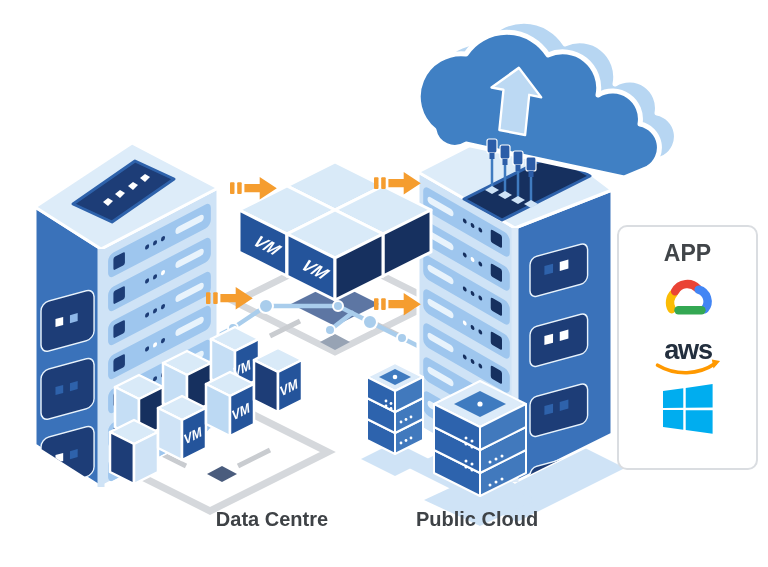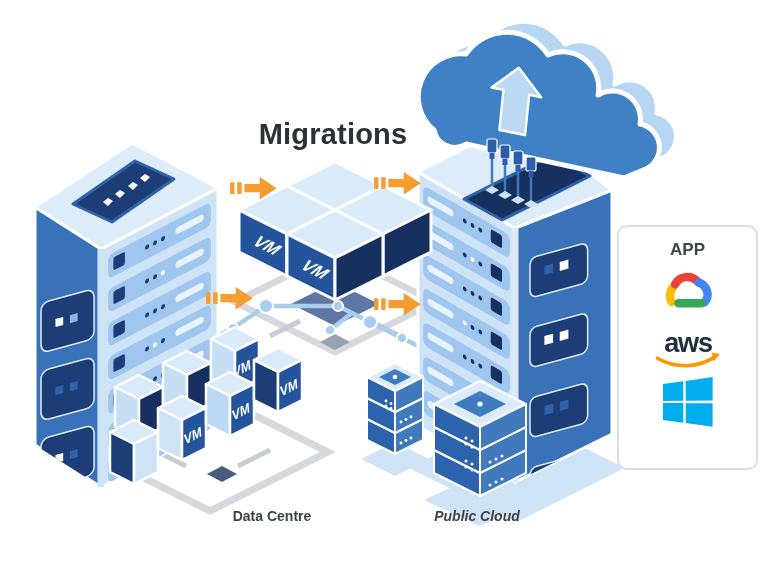--- a/index.html
+++ b/index.html
@@ -7,32 +7,32 @@
     position:relative;width:768px;height:567px;background:#ffffff;overflow:hidden;
     font-family:"Liberation Sans",sans-serif;
   }
   .scene{position:absolute;left:0;top:0;}
   .title{
     position:absolute;left:233px;top:118px;width:200px;text-align:center;
     font-size:29px;font-weight:bold;color:#2d3136;letter-spacing:0.2px;
   }
   .floor-label{
     position:absolute;top:508px;width:190px;text-align:center;
-    font-size:14px;font-weight:bold;color:#3e4246;
+    font-size:20px;font-weight:bold;color:#3e4246;
   }
   .floor-label.dc{left:177px;}
-  .floor-label.pc{left:382px;font-style:italic;}
+  .floor-label.pc{left:382px;}
   .app-panel{
     position:absolute;left:617px;top:225px;width:141px;height:245px;
     background:#fff;border:2px solid #dadde1;border-radius:10px;
     box-sizing:border-box;display:flex;flex-direction:column;align-items:center;
     padding-top:13px;
   }
   .app-panel .app-text{
-    font-size:17px;font-weight:bold;color:#414549;text-align:center;line-height:1.18;
+    font-size:23px;font-weight:bold;color:#414549;text-align:center;line-height:1.18;
   }
   .app-panel .logo{display:flex;justify-content:center;align-items:center;}
   .vm-text{
     font-family:"Liberation Sans",sans-serif;font-weight:bold;font-style:italic;
     fill:#ffffff;
   }
 </style>
 </head>
 <body>
 
@@ -453,21 +453,20 @@
   </g>
 
   <g fill="#f59d2f">
     <use href="#arrow-icon" transform="translate(230,176) scale(0.9)"></use>
     <use href="#arrow-icon" transform="translate(374,171) scale(0.9)"></use>
     <use href="#arrow-icon" transform="translate(206,286) scale(0.9)"></use>
     <use href="#arrow-icon" transform="translate(374,292) scale(0.9)"></use>
   </g>
 </svg>
 
-<div class="title">Migrations</div>
 <div class="floor-label dc">Data Centre</div>
 <div class="floor-label pc">Public Cloud</div>
 
 <div class="app-panel">
   <div class="app-text">
     <div>APP</div>
   </div>
   <div class="logo" style="margin-top:8px;">
     <svg width="56" height="46" viewBox="0 0 100 80">
       <path d="M 21,60 A 24,24 0 0 1 25,31" fill="none" stroke="#FBBC05" stroke-width="15" stroke-linecap="round"></path>

